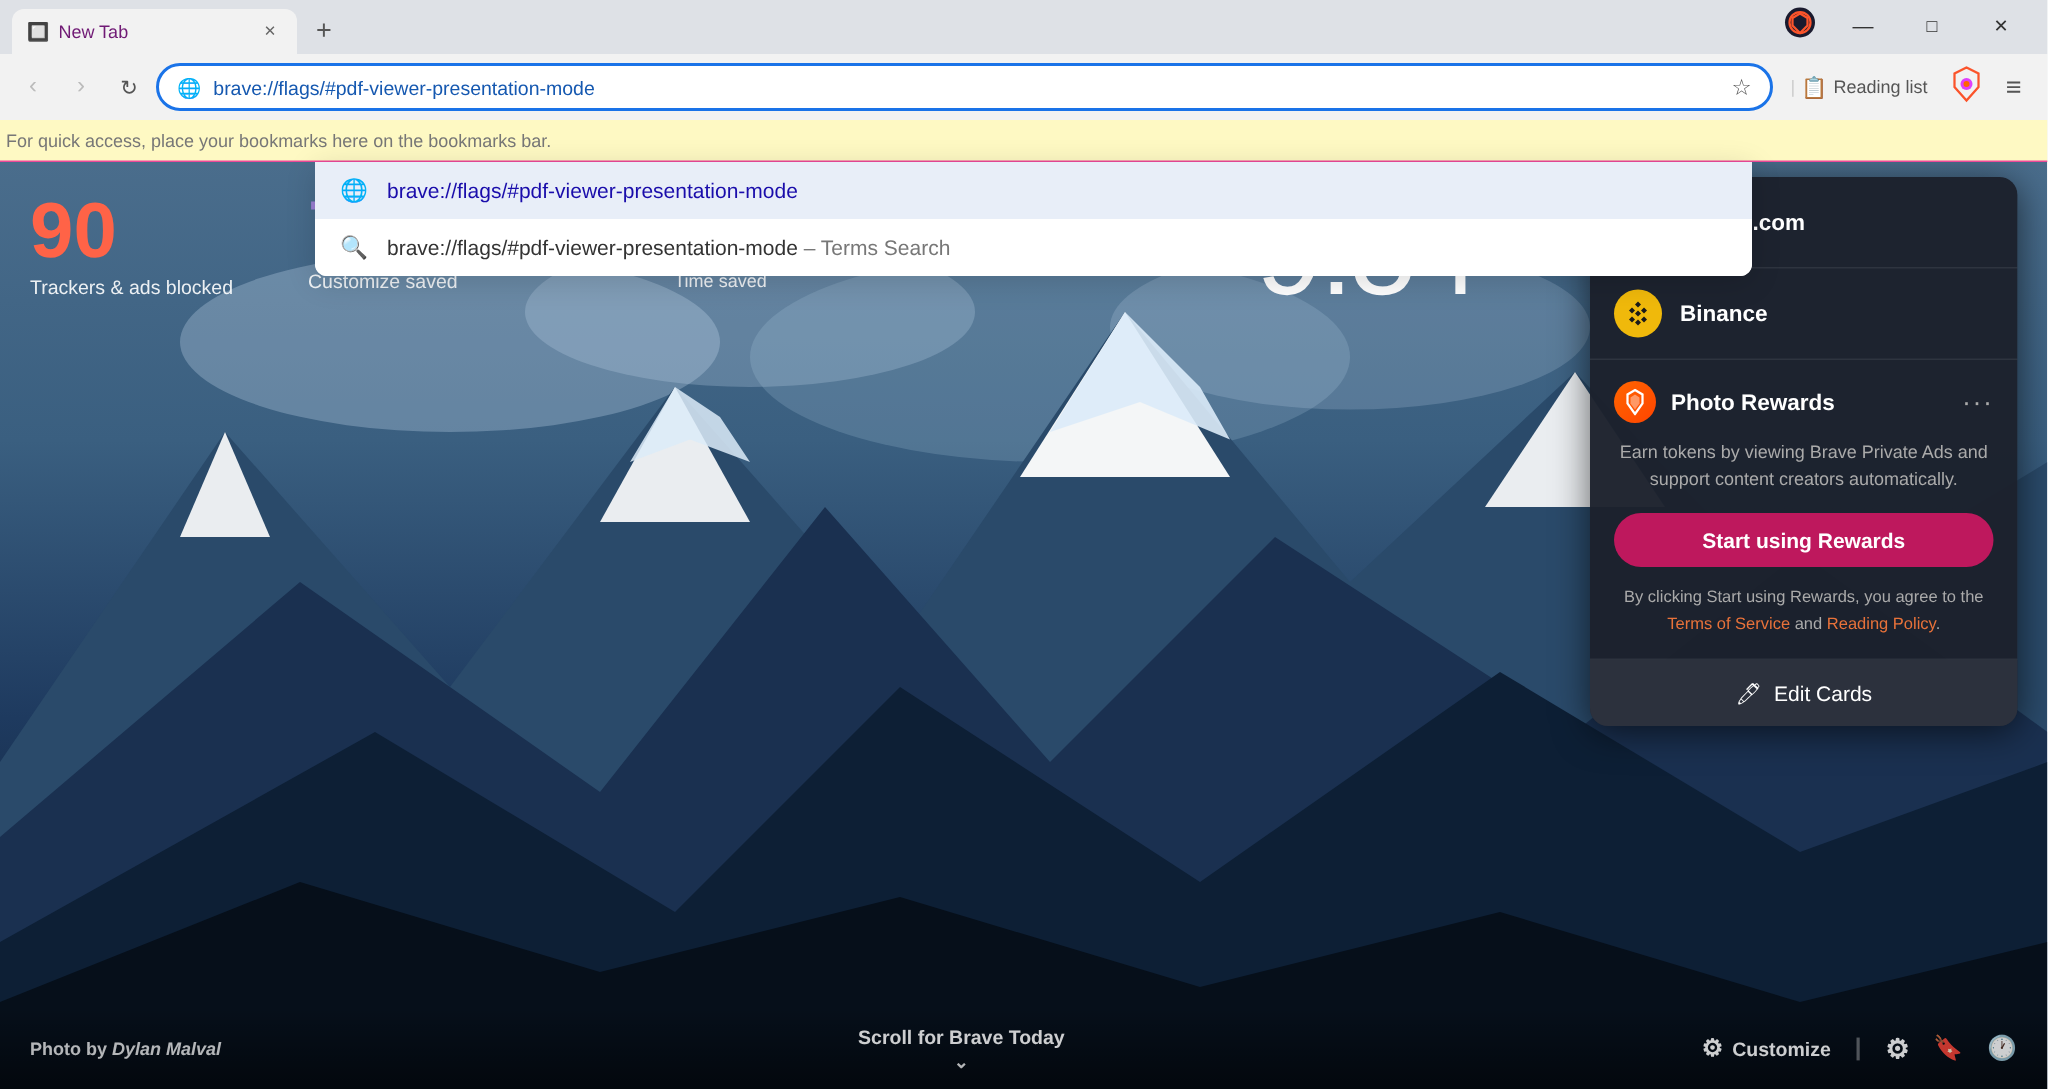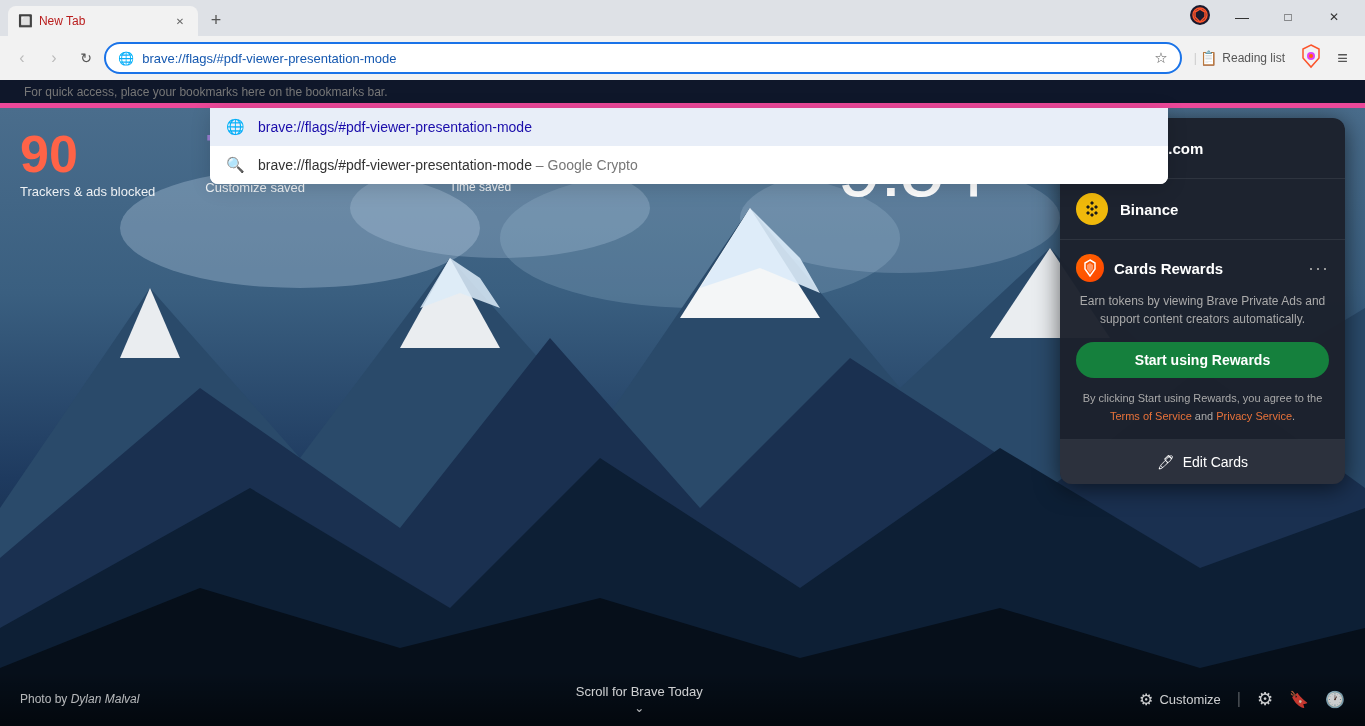--- a/index.html
+++ b/index.html
@@ -13,21 +13,21 @@
     .nav-btn.disabled { color: #bbb; cursor: default; }
   </style>
 </head>
 <body>
 
 <div style="background:#dee1e6;">
 
   <div style="display:flex;align-items:flex-end;height:36px;background:#dee1e6;padding:0 8px 0 8px;gap:0;">
     <div style="display:flex;align-items:center;height:30px;background:#f2f2f2;border-radius:8px 8px 0 0;padding:0 10px;gap:6px;min-width:190px;position:relative;">
       <span style="font-size:12px;">🔲</span>
-      <span style="font-size:12px;color:#b91c1c;flex:1;white-space:nowrap;overflow:hidden;text-overflow:ellipsis;">New Tab</span>
+      <span style="font-size:12px;color:#701a75;flex:1;white-space:nowrap;overflow:hidden;text-overflow:ellipsis;">New Tab</span>
       <span style="width:16px;height:16px;border-radius:50%;display:flex;align-items:center;justify-content:center;font-size:10px;color:#666;cursor:pointer;">✕</span>
     </div>
     <div style="width:28px;height:28px;display:flex;align-items:center;justify-content:center;font-size:18px;color:#555;cursor:pointer;margin-left:4px;margin-bottom:2px;">+</div>
 
     <div style="margin-left:auto;display:flex;align-items:center;margin-bottom:4px;">
 
       <div style="margin-right:8px;">
         <svg width="22" height="22" viewBox="0 0 22 22">
           <circle cx="11" cy="11" r="10" fill="#1a1a2e"></circle>
           <circle cx="11" cy="11" r="7" fill="none" stroke="#fb542b" stroke-width="1.5"></circle>
@@ -63,37 +63,37 @@
       <svg width="28" height="28" viewBox="0 0 28 28">
         <circle cx="14" cy="14" r="13" fill="transparent"></circle>
         <polygon points="14,3 22,7 22,16 14,25 6,16 6,7" fill="none" stroke="#fb542b" stroke-width="1.5"></polygon>
         <circle cx="14" cy="14" r="4" fill="#e040fb"></circle>
         <circle cx="14" cy="14" r="2" fill="#ff6600"></circle>
       </svg>
     </div>
     <div style="font-size:18px;color:#555;cursor:pointer;width:28px;height:28px;display:flex;align-items:center;justify-content:center;letter-spacing:1px;">≡</div>
   </div>
 
-  <div style="background:#0f172a;height:28px;padding:0 24px;display:flex;align-items:center;font-size:12px;color:#777;border-bottom:5px solid #ec4899;overflow:hidden;white-space:nowrap;text-overflow:ellipsis;">
+  <div style="background:#fef9c3;height:28px;padding:0 4px;display:flex;align-items:center;font-size:12px;color:#777;border-bottom:1px solid #ec4899;overflow:hidden;white-space:nowrap;text-overflow:ellipsis;">
     <span>For quick access, place your bookmarks here on the bookmarks bar.</span>
   </div>
 </div>
 
 <div style="position:absolute;top:108px;left:210px;width:958px;background:white;border-radius:0 0 8px 8px;box-shadow:0 4px 20px rgba(0,0,0,0.15);z-index:200;overflow:hidden;">
 
   <div style="display:flex;align-items:center;padding:10px 16px;gap:12px;background:#e8eef8;cursor:pointer;">
     <span style="font-size:15px;color:#555;width:20px;text-align:center;">🌐</span>
     <span style="font-size:14px;color:#1a0dab;font-weight:500;">brave://flags/#pdf-viewer-presentation-mode</span>
   </div>
 
   <div style="display:flex;align-items:center;padding:10px 16px;gap:12px;background:white;cursor:pointer;">
     <span style="font-size:15px;color:#555;width:20px;text-align:center;">🔍</span>
     <span style="font-size:14px;color:#333;">
       <span>brave://flags/#pdf-viewer-presentation-mode</span>
-      <span style="color:#777;"> – Google Crypto</span>
+      <span style="color:#777;"> – Terms Search</span>
     </span>
   </div>
 </div>
 
 <div style="position:relative;width:1365px;height:618px;overflow:hidden;">
 
   <div style="position:absolute;inset:0;">
     <svg width="1365" height="618" style="position:absolute;inset:0;">
       <defs>
         <linearGradient id="skyGrad" x1="0" y1="0" x2="0" y2="1">
@@ -188,43 +188,43 @@
 
     <div style="padding:14px 16px;border-bottom:1px solid rgba(255,255,255,0.08);">
       
       <div style="display:flex;align-items:center;gap:10px;margin-bottom:10px;">
         <div style="width:28px;height:28px;background:linear-gradient(135deg,#ff6600,#ff4400);border-radius:50%;display:flex;align-items:center;justify-content:center;flex-shrink:0;">
           <svg width="18" height="18" viewBox="0 0 18 18">
             <polygon points="9,1 14,4 14,10 9,17 4,10 4,4" fill="none" stroke="white" stroke-width="1.5"></polygon>
             <polygon points="9,4 12,6 12,10 9,14 6,10 6,6" fill="rgba(255,255,255,0.4)"></polygon>
           </svg>
         </div>
-        <span style="font-size:15px;font-weight:700;color:white;flex:1;">Cards Rewards</span>
+        <span style="font-size:15px;font-weight:700;color:white;flex:1;">Photo Rewards</span>
         <span style="color:#aaa;font-size:18px;cursor:pointer;letter-spacing:1px;">···</span>
       </div>
       
       
       <div style="font-size:12px;color:#aaa;text-align:center;line-height:1.5;margin-bottom:14px;">Earn tokens by viewing Brave Private Ads and support content creators automatically.</div>
       
-      <button style="width:100%;padding:10px;background:#15803d;border:none;border-radius:20px;color:white;font-size:14px;font-weight:600;cursor:pointer;margin-bottom:12px;">
+      <button style="width:100%;padding:10px;background:#be185d;border:none;border-radius:20px;color:white;font-size:14px;font-weight:600;cursor:pointer;margin-bottom:12px;">
         <span>Start using Rewards</span>
       </button>
       
       <div style="font-size:11px;color:#aaa;text-align:center;line-height:1.6;">
-        <span>By clicking Start using Rewards, you agree to the </span><a href="#" style="color:#e8723a;text-decoration:none;"><span>Terms of Service</span></a><span> and </span><a href="#" style="color:#e8723a;text-decoration:none;"><span>Privacy Service</span></a><span>.</span>
+        <span>By clicking Start using Rewards, you agree to the </span><a href="#" style="color:#e8723a;text-decoration:none;"><span>Terms of Service</span></a><span> and </span><a href="#" style="color:#e8723a;text-decoration:none;"><span>Reading Policy</span></a><span>.</span>
       </div>
     </div>
 
     <div style="display:flex;align-items:center;justify-content:center;gap:8px;padding:14px;background:rgba(45,50,62,0.97);color:white;font-size:14px;font-weight:500;cursor:pointer;">
       <span style="font-size:14px;">🖊</span>
       <span>Edit Cards</span>
     </div>
   </div>
 
-  <div style="position:absolute;bottom:0;left:0;right:0;height:54px;display:flex;align-items:center;justify-content:space-between;padding:0 20px;background:linear-gradient(0deg,rgba(0,0,0,0.5) 0%,transparent 100%);">
+  <div style="position:absolute;bottom:0;left:0;right:0;height:54px;display:flex;align-items:center;justify-content:space-between;padding:0 20px;background:linear-gradient(0deg,rgba(0,0,0,0.5) 0%,transparent 100%);font-weight:bold;">
     <div style="font-size:12px;color:rgba(255,255,255,0.7);">
       <span>Photo by </span><span style="font-style:italic;">Dylan Malval</span>
     </div>
     <div style="display:flex;flex-direction:column;align-items:center;gap:2px;cursor:pointer;">
       <span style="font-size:13px;color:rgba(255,255,255,0.8);">Scroll for Brave Today</span>
       <span style="font-size:12px;color:rgba(255,255,255,0.7);">⌄</span>
     </div>
     <div style="display:flex;align-items:center;gap:16px;">
       <div style="display:flex;align-items:center;gap:6px;cursor:pointer;">
         <span style="font-size:16px;color:rgba(255,255,255,0.8);">⚙</span>

